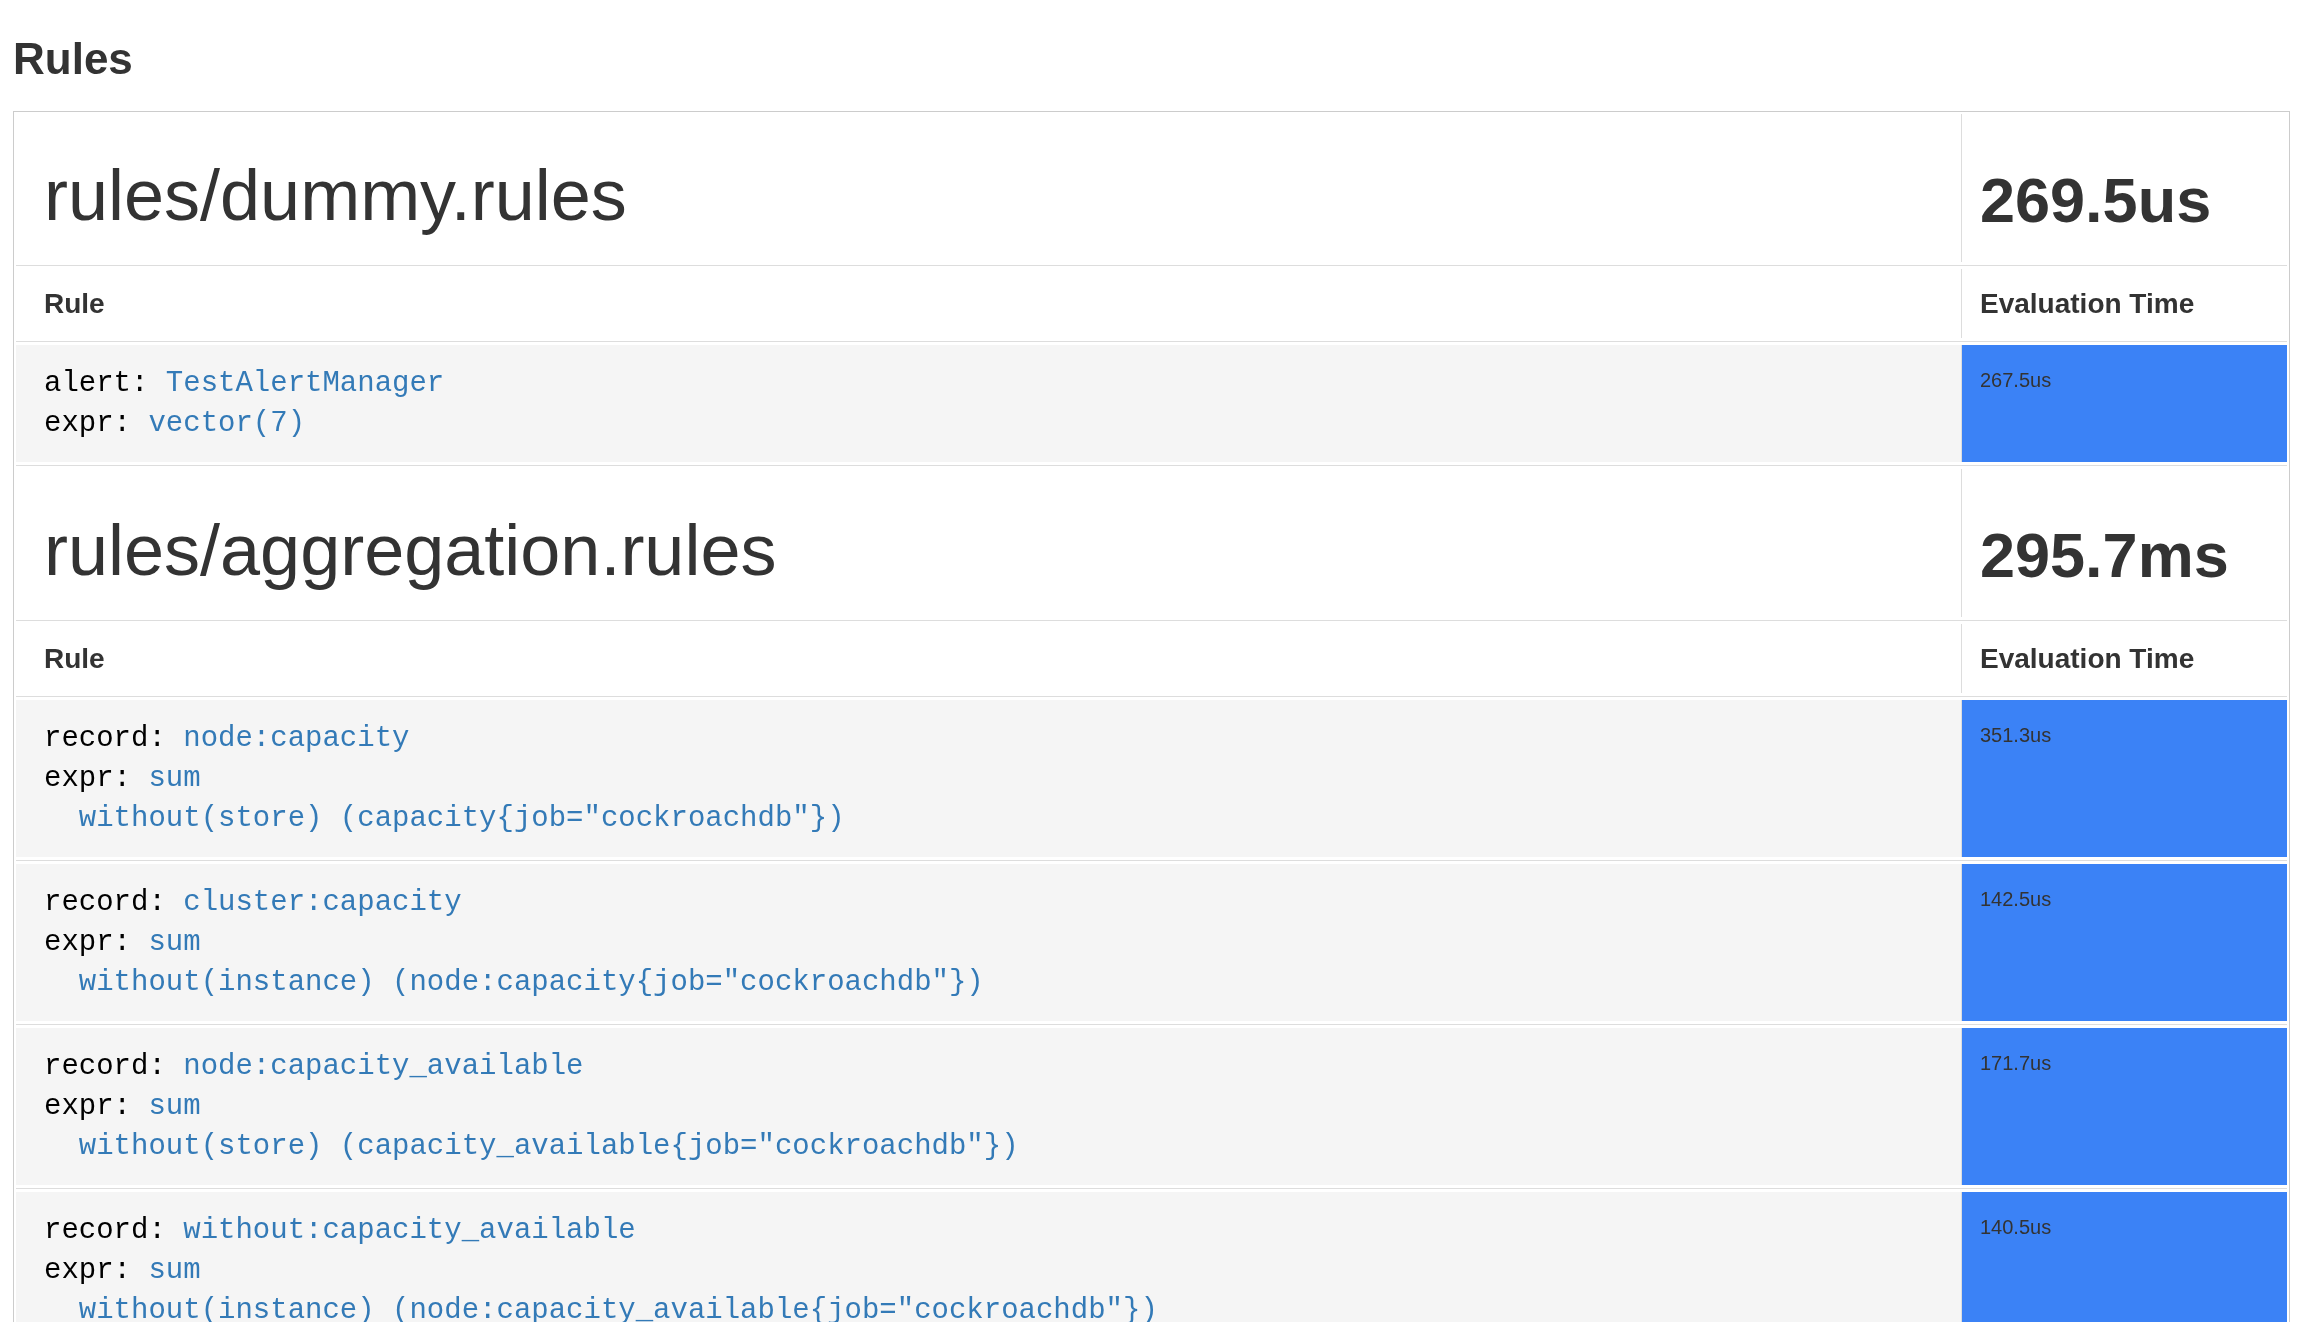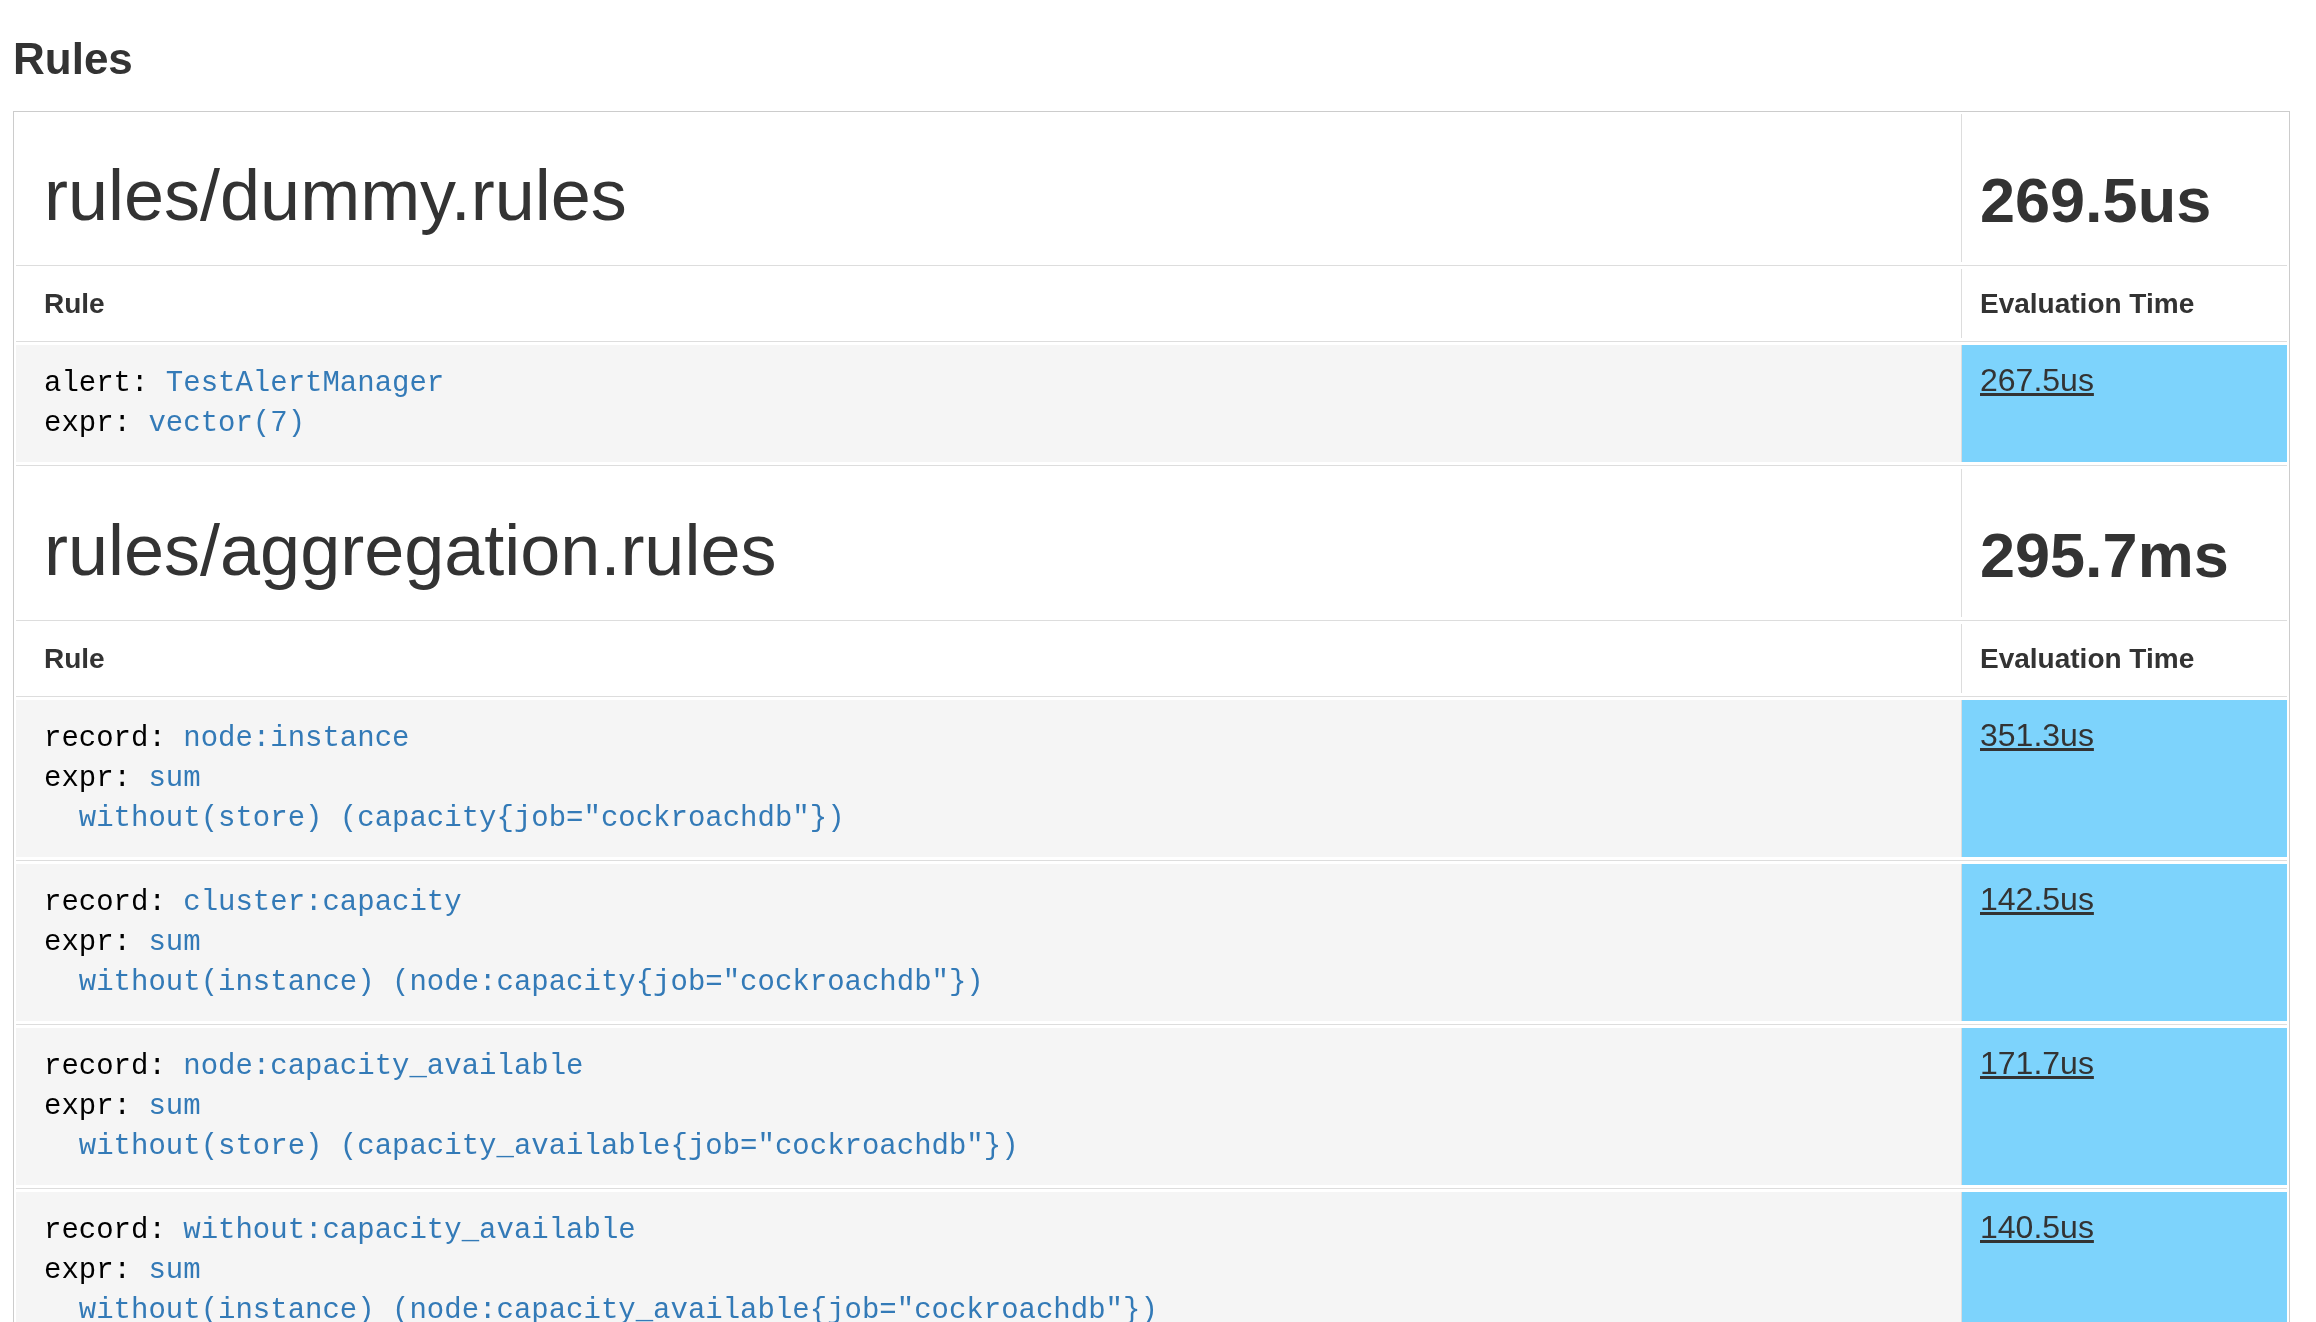--- a/index.html
+++ b/index.html
@@ -70,26 +70,25 @@
     margin: 0;
     font-family: "Liberation Mono", monospace;
     font-size: 29px;
     line-height: 40px;
     color: #000000;
     white-space: pre;
   }
   a.code-link { color: var(--link); text-decoration: none; cursor: pointer; }
 
   .time-cell {
-    font-size: 32px;
+    font-size: 20px;
     line-height: 33px;
     padding: 19px 18px;
     color: var(--text);
-    background: #7dd3fc;
-    text-decoration: underline;
+    background: #3b82f6;
   }
 </style>
 </head>
 <body>
 
 <div class="page">
   <h1 class="page-title">Rules</h1>
   <div class="rules-table">
   <div class="row">
     <div class="cell-left group-name-cell">rules/dummy.rules</div>
@@ -124,21 +123,21 @@
 
   <div class="row">
     <div class="cell-left col-header">Rule</div>
     <div class="cell-right col-header">Evaluation Time</div>
   </div>
 
   <div class="hsep"></div>
 
   <div class="row">
     <div class="cell-left code-cell">
-      <pre><span>record: </span><a href="#" class="code-link">node:instance</a><span>
+      <pre><span>record: </span><a href="#" class="code-link">node:capacity</a><span>
 expr: </span><a href="#" class="code-link">sum
   without(store) (capacity{job="cockroachdb"})</a></pre>
     </div>
     <div class="cell-right time-cell">351.3us</div>
   </div>
 
   <div class="hsep"></div>
 
   <div class="row">
     <div class="cell-left code-cell">

